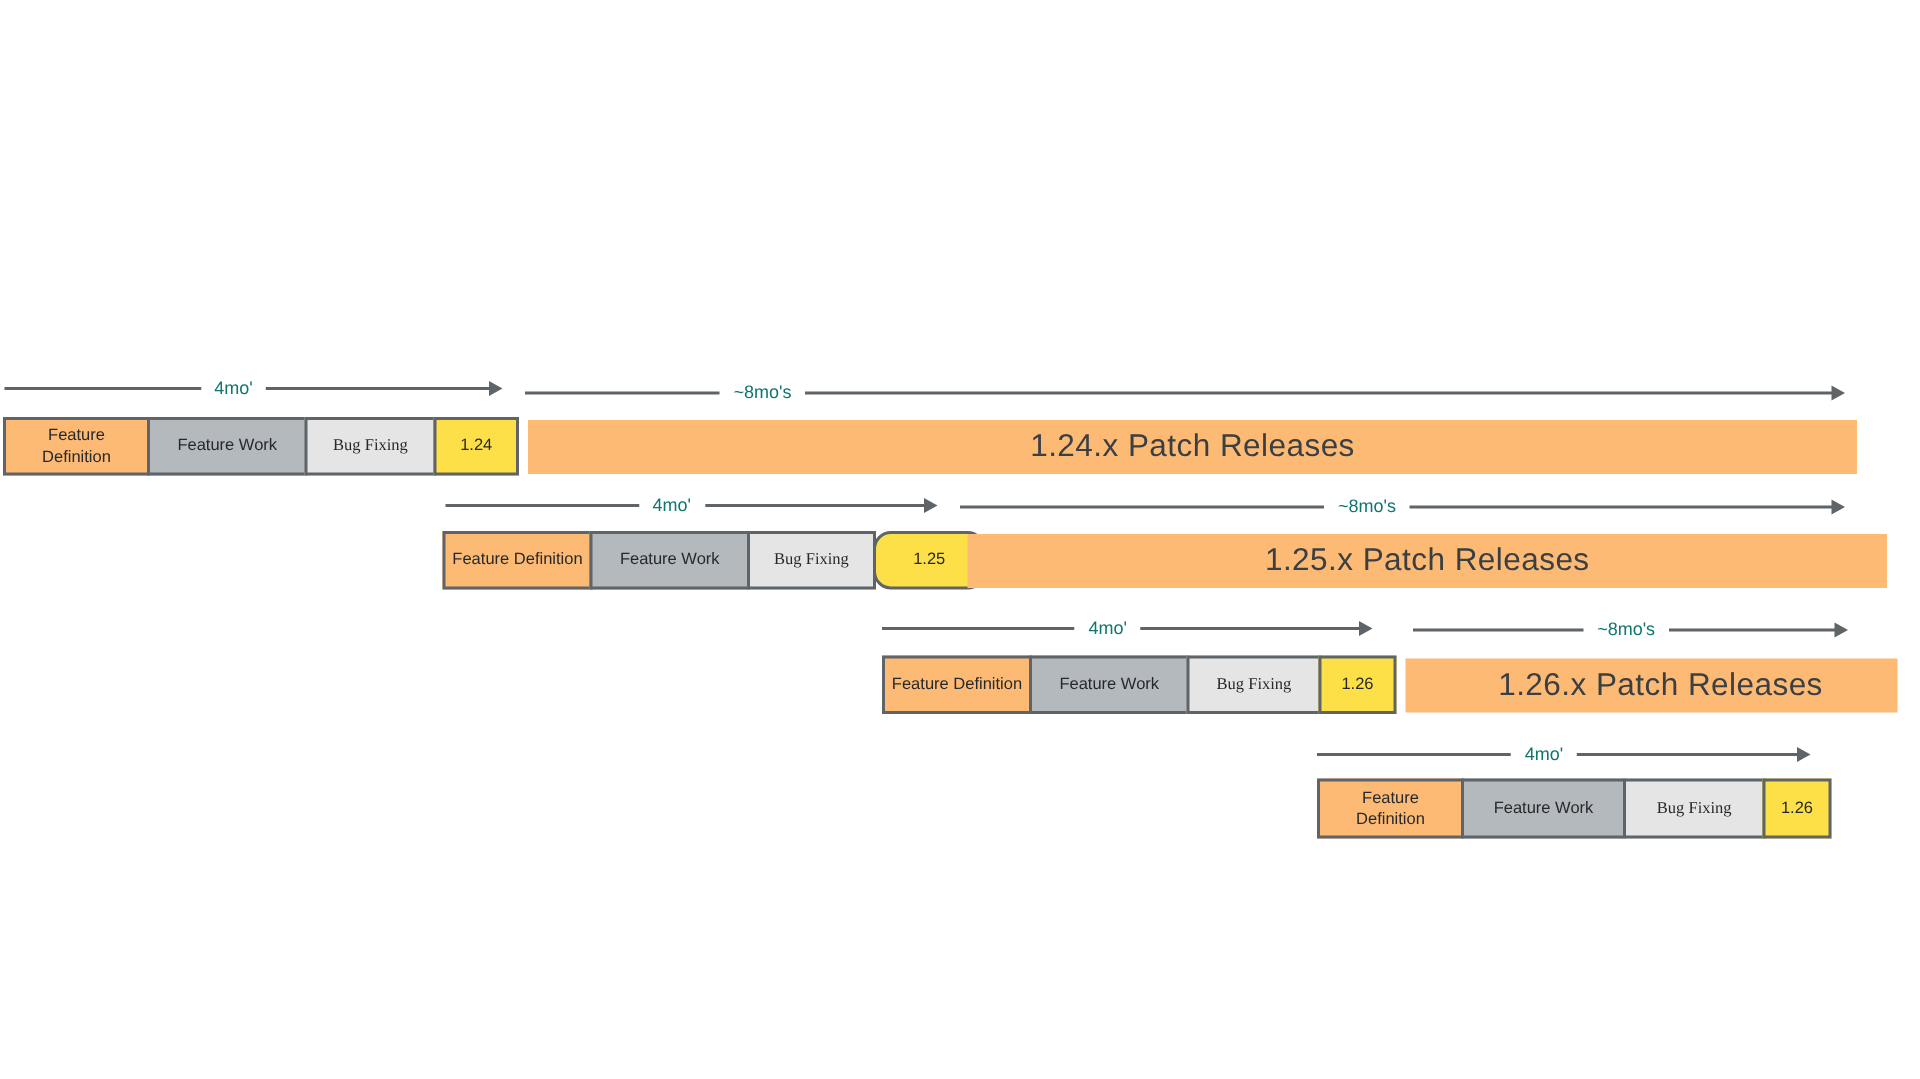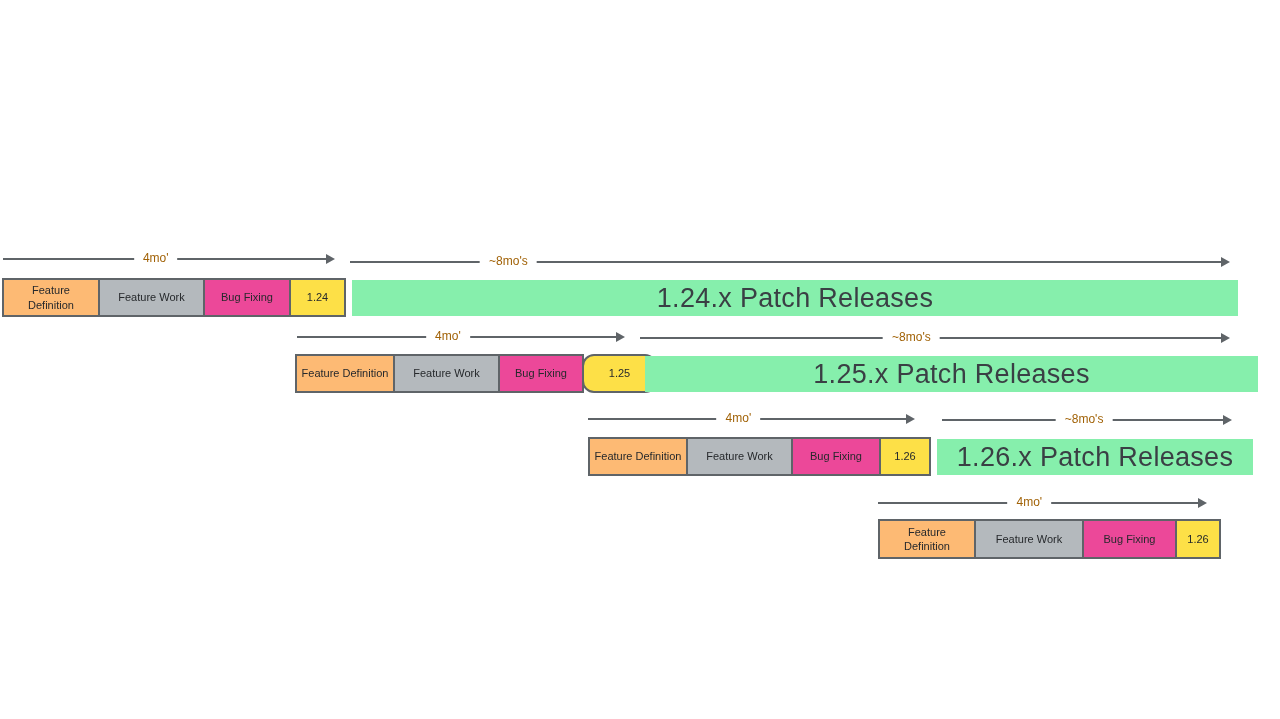--- a/index.html
+++ b/index.html
@@ -21,44 +21,44 @@
   .arrow::after {
     content:""; position:absolute; right:0; top:1px;
     width:0; height:0;
     border-left:9px solid #5f6468;
     border-top:5px solid transparent;
     border-bottom:5px solid transparent;
   }
   .alabel {
     position:absolute; top:50%; transform:translate(-50%,-54%);
     background:#ffffff; padding:0 9px;
-    font-size:12px; color:#a16207; white-space:nowrap;
+    font-size:12px; color:#0f766e; white-space:nowrap;
   }
 
   
   .phase-row { position:absolute; display:flex; }
   .phase {
     box-sizing:border-box;
     border:2px solid #5f6468;
     display:flex; align-items:center; justify-content:center;
     text-align:center;
     font-size:11px; line-height:1.3; color:#26292c;
     padding:2px 4px;
   }
   .phase + .phase { margin-left:-2px; }
   .p-def  { background:#fdba74; }
   .p-work { background:#b4b9bd; }
-  .p-bug  { background:#ec4899; }
+  .p-bug  { background:#e5e5e5;font-family:Liberation Serif, serif; }
   .p-ver  { background:#fde047; }
 
   
   .patch-bar {
-    position:absolute; background:#86efac;
+    position:absolute; background:#fdba74;
     display:flex; align-items:center; justify-content:center;
-    font-size:27px; color:#3a3f44; letter-spacing:0.3px;
+    font-size:21px; color:#3a3f44; letter-spacing:0.3px;
     white-space:nowrap;
   }
 </style>
 </head>
 <body>
 
 <div class="canvas">
 
   <div class="arrow" style="left:3px; top:253px; width:332px;">
     <span class="alabel" style="left:46%;">4mo'</span>
@@ -93,21 +93,21 @@
   </div>
   <div class="arrow" style="left:942px; top:414px; width:290px;">
     <span class="alabel" style="left:49%;">~8mo's</span>
   </div>
   <div class="phase-row" style="left:588px; top:437px; height:39px;">
     <div class="phase p-def" style="width:100px;">Feature Definition</div>
     <div class="phase p-work" style="width:107px;">Feature Work</div>
     <div class="phase p-bug" style="width:90px;">Bug Fixing</div>
     <div class="phase p-ver" style="width:52px;">1.26</div>
   </div>
-  <div class="patch-bar" style="left:937px; top:439px; width:316px; height:36px;">1.26.x Patch Releases</div>
+  <div class="patch-bar" style="left:937px; top:439px; width:316px; height:36px;padding-left:12px;">1.26.x Patch Releases</div>
 
   <div class="arrow" style="left:878px; top:497px; width:329px;">
     <span class="alabel" style="left:46%;">4mo'</span>
   </div>
   <div class="phase-row" style="left:878px; top:519px; height:40px;">
     <div class="phase p-def" style="width:98px;">Feature Definition</div>
     <div class="phase p-work" style="width:110px;">Feature Work</div>
     <div class="phase p-bug" style="width:95px;">Bug Fixing</div>
     <div class="phase p-ver" style="width:46px;">1.26</div>
   </div>

